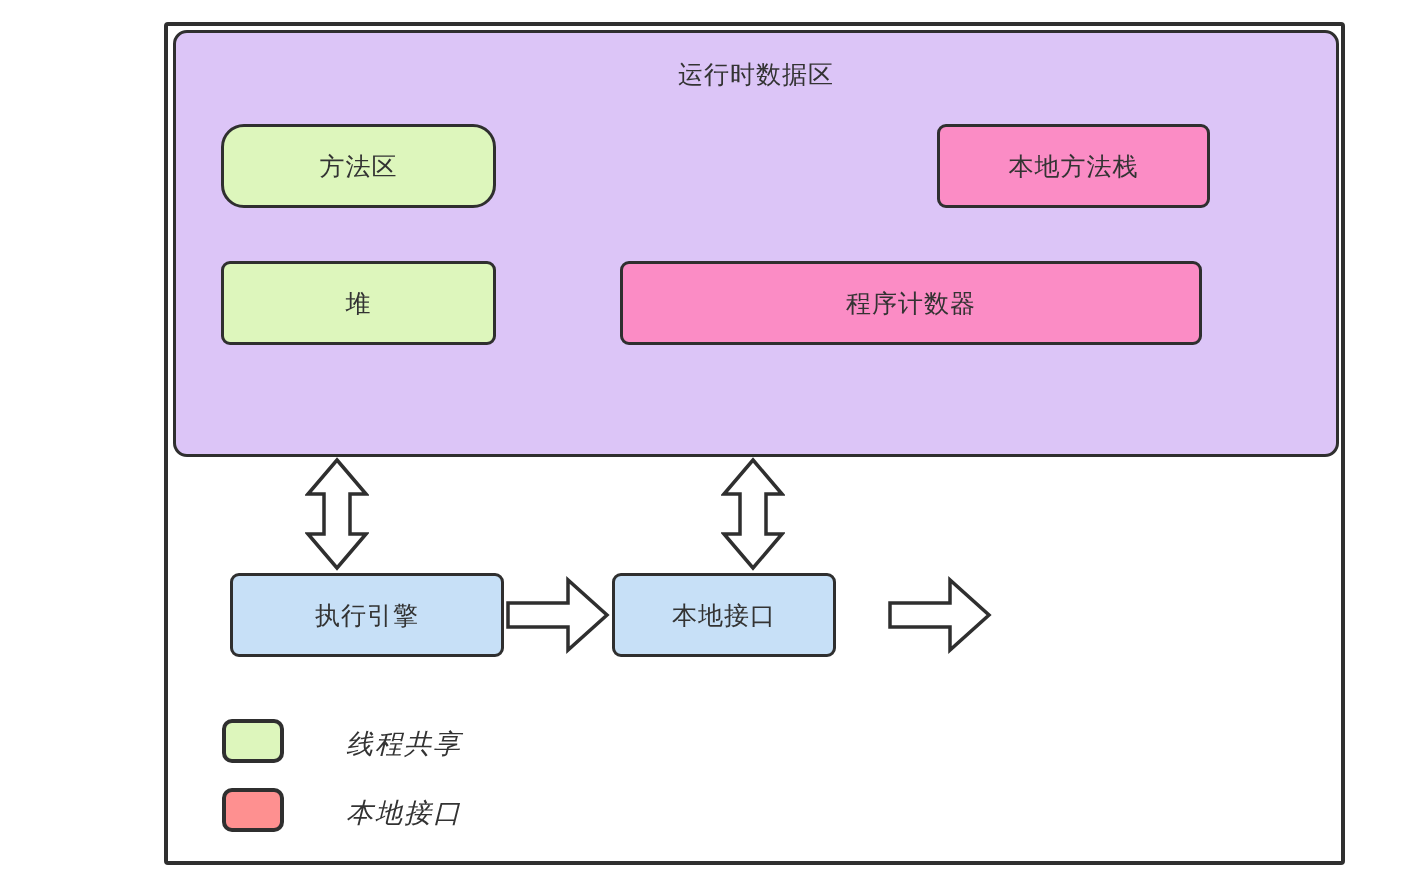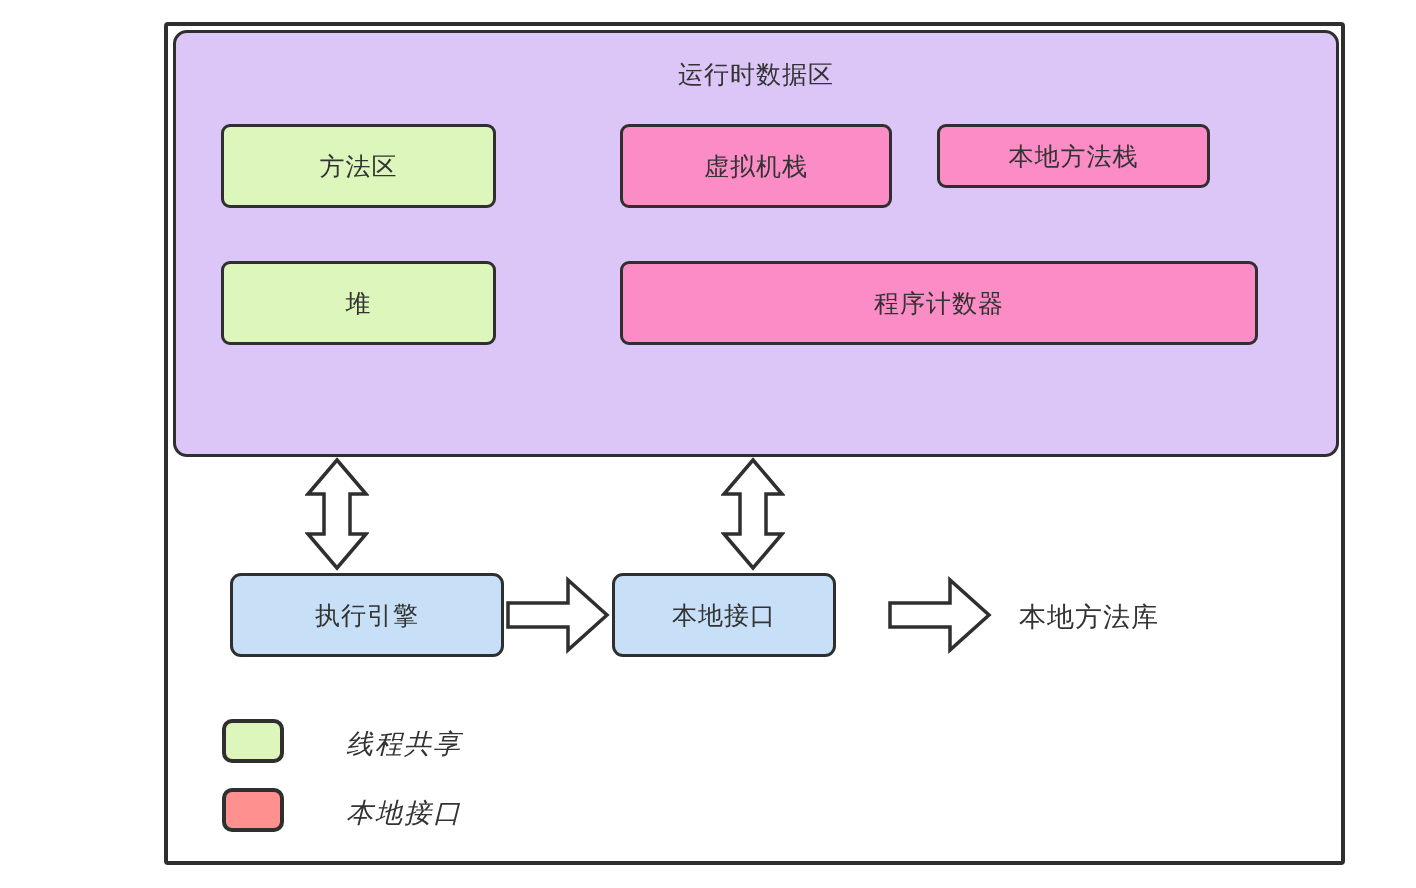--- a/index.html
+++ b/index.html
@@ -28,26 +28,26 @@
     position:absolute;left:127px;top:58px;width:1166px;text-align:center;
     font-size:25px;letter-spacing:1px;
   }
   .node{
     position:absolute;display:flex;align-items:center;justify-content:center;
     border:3px solid var(--border);border-radius:9px;font-size:25px;
     box-sizing:border-box;letter-spacing:1px;
   }
   .node.green{background:var(--green);}
   .node.pink{background:var(--pink);}
-  .node.blue{background:var(--blue);border-radius:11px;}
-  .method-area{left:175px;top:124px;width:275px;height:84px;}
+  .node.blue{background:var(--blue);}
+  .method-area{left:175px;top:124px;width:275px;height:84px;border-radius:23px;}
   .vm-stack{left:574px;top:124px;width:272px;height:84px;}
-  .native-method-stack{left:891px;top:124px;width:273px;height:64px;}
+  .native-method-stack{left:891px;top:124px;width:273px;height:84px;}
   .heap{left:175px;top:261px;width:275px;height:84px;}
-  .program-counter{left:574px;top:261px;width:638px;height:84px;}
+  .program-counter{left:574px;top:261px;width:582px;height:84px;}
   .execution-engine{left:184px;top:573px;width:274px;height:84px;}
   .native-interface{left:566px;top:573px;width:224px;height:84px;}
   .v-arrow{position:absolute;width:64px;height:114px;}
   .v-arrow-1{left:259px;top:457px;}
   .v-arrow-2{left:675px;top:457px;}
   .h-arrow{position:absolute;width:106px;height:78px;}
   .h-arrow-1{left:459px;top:576px;}
   .h-arrow-2{left:841px;top:576px;}
   .native-library-label{
     position:absolute;left:973px;top:599px;font-size:27px;letter-spacing:1px;
@@ -69,23 +69,20 @@
 <div class="canvas">
 
   <div class="outer-frame"></div>
 
   <div class="runtime-area"></div>
   <div class="area-title">运行时数据区</div>
 
   <div class="node green method-area">
     <span>方法区</span>
   </div>
-  <div class="node pink vm-stack">
-    <span>虚拟机栈</span>
-  </div>
   <div class="node pink native-method-stack">
     <span>本地方法栈</span>
   </div>
   <div class="node green heap">
     <span>堆</span>
   </div>
   <div class="node pink program-counter">
     <span>程序计数器</span>
   </div>
 
@@ -105,21 +102,20 @@
   </svg>
 
   <div class="node blue native-interface">
     <span>本地接口</span>
   </div>
 
   <svg class="h-arrow h-arrow-2" viewBox="0 0 106 78">
     <polygon points="3,27 63,27 63,4 102,39 63,74 63,51 3,51"></polygon>
   </svg>
 
-  <div class="native-library-label">本地方法库</div>
 
   <div class="legend-swatch green"></div>
   <div class="legend-label legend-label-1">线程共享</div>
 
   <div class="legend-swatch red"></div>
   <div class="legend-label legend-label-2">本地接口</div>
 
 </div>
 
 </body></html>

